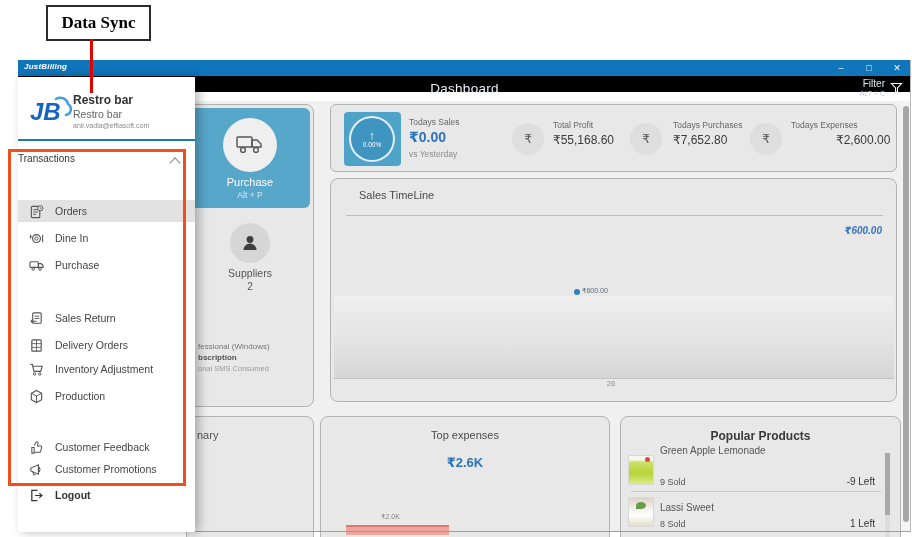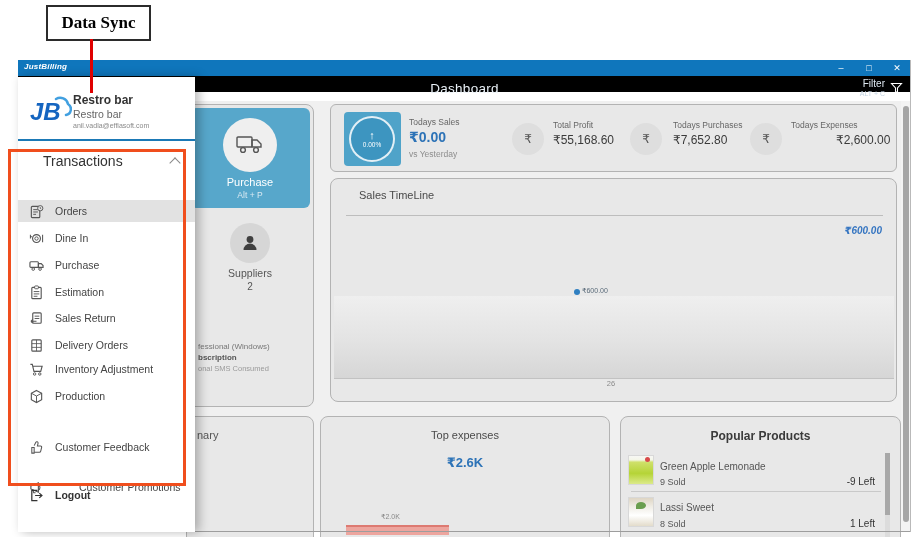--- a/index.html
+++ b/index.html
@@ -115,21 +115,21 @@
   .thumb-lassi .leaf{position:absolute;left:7px;top:4px;width:10px;height:7px;border-radius:50% 50% 50% 0;background:#6a9e4f;}
 
   
   .sidebar{left:18px;top:77px;width:177px;height:455px;background:#ffffff;z-index:50;
     box-shadow:4px 0 10px rgba(0,0,0,.28);}
   .jb-logo{left:8px;top:12px;}
   .biz-name{left:55px;top:16px;font-size:12px;font-weight:bold;color:#333;}
   .biz-sub{left:55px;top:31px;font-size:10.5px;color:#666;}
   .biz-email{left:55px;top:45px;font-size:7px;color:#8a8a8a;}
   .side-divider{left:0;top:62px;width:177px;height:2px;background:#1b79b6;}
-  .section-label{left:25px;top:76px;font-size:14px;color:#333;}
+  .section-label{left:0;top:76px;font-size:10px;color:#333;}
   .chevron-up{right:16px;top:82px;width:7px;height:7px;border-left:1.5px solid #888;border-top:1.5px solid #888;
     transform:rotate(45deg);}
   .menu-row{left:0;width:177px;height:22px;display:flex;align-items:center;cursor:default;}
   .menu-row .mi{margin-left:10px;width:16px;height:16px;flex:0 0 16px;display:flex;align-items:center;justify-content:center;}
   .menu-row .ml{margin-left:11px;font-size:10.5px;color:#444;white-space:nowrap;}
   .menu-row.selected{background:#e2e2e2;}
   .logout-row .ml{font-weight:bold;color:#333;}
 </style>
 </head>
 <body>
@@ -246,21 +246,21 @@
 </div>
 
 <div class="abs card products-tile">
   <div class="abs pp-title">Popular Products</div>
 
   <div class="abs" style="left:7px;top:38px;">
     <div class="thumb-img thumb-lemonade">
         <div class="garnish"></div>
       </div>
   </div>
-  <div class="abs pp-item-name" style="left:39px;top:44px;">Green Apple Lemonade</div>
+  <div class="abs pp-item-name" style="left:39px;top:28px;">Green Apple Lemonade</div>
   <div class="abs pp-sold" style="left:39px;top:60px;">9 Sold</div>
   <div class="abs pp-left" style="right:25px;top:59px;">-9 Left</div>
   <div class="abs pp-divider"></div>
 
   <div class="abs" style="left:7px;top:80px;">
     <div class="thumb-img thumb-lassi">
         <div class="leaf"></div>
       </div>
   </div>
   <div class="abs pp-item-name" style="left:39px;top:85px;">Lassi Sweet</div>
@@ -315,30 +315,20 @@
       <svg width="15" height="15" viewBox="0 0 16 16">
           <rect x="1" y="4" width="9" height="6" rx="1" fill="none" stroke="#555" stroke-width="1.2"></rect>
           <path d="M10 6 h3 l2 2 v2 h-5 z" fill="none" stroke="#555" stroke-width="1.2"></path>
           <circle cx="4.5" cy="11.8" r="1.4" fill="none" stroke="#555" stroke-width="1"></circle>
           <circle cx="11.8" cy="11.8" r="1.4" fill="none" stroke="#555" stroke-width="1"></circle>
         </svg>
     </span>
     <span class="ml">Purchase</span>
   </div>
 
-  <div class="abs menu-row" style="top:204px;">
-    <span class="mi">
-      <svg width="15" height="15" viewBox="0 0 16 16">
-          <rect x="3" y="2.5" width="10" height="12" rx="1" fill="none" stroke="#555" stroke-width="1.2"></rect>
-          <rect x="6" y="1" width="4" height="3" rx=".8" fill="#fff" stroke="#555" stroke-width="1"></rect>
-          <path d="M5 7 h6 M5 9.5 h6 M5 12 h4" stroke="#555" stroke-width="1"></path>
-        </svg>
-    </span>
-    <span class="ml">Estimation</span>
-  </div>
 
   <div class="abs menu-row" style="top:230px;">
     <span class="mi">
       <svg width="15" height="15" viewBox="0 0 16 16">
           <rect x="4" y="2" width="9" height="11" rx="1" fill="none" stroke="#555" stroke-width="1.2"></rect>
           <path d="M6 5.5 h5 M6 8 h5" stroke="#555" stroke-width="1"></path>
           <path d="M2 11 h6 M2 11 l2 -2 M2 11 l2 2" stroke="#555" stroke-width="1.1" fill="none"></path>
         </svg>
     </span>
     <span class="ml">Sales Return</span>
@@ -379,21 +369,21 @@
   <div class="abs menu-row" style="top:359px;">
     <span class="mi">
       <svg width="15" height="15" viewBox="0 0 16 16">
           <path d="M3 8 h2.5 v6 h-2.5 z" fill="none" stroke="#555" stroke-width="1.1"></path>
           <path d="M5.5 13 h5.5 a1.5 1.5 0 0 0 1.5 -1.2 l1 -4 a1.2 1.2 0 0 0 -1.2 -1.5 h-3.3 l.7 -3 a1.3 1.3 0 0 0 -2.4 -.8 l-1.8 3.5" fill="none" stroke="#555" stroke-width="1.1"></path>
         </svg>
     </span>
     <span class="ml">Customer Feedback</span>
   </div>
 
-  <div class="abs menu-row" style="top:399px;gap:24px;">
+  <div class="abs menu-row" style="top:381px;">
     <span class="mi">
       <svg width="15" height="15" viewBox="0 0 16 16">
           <path d="M2 6.5 v3 l8 3.5 v-10 z" fill="none" stroke="#555" stroke-width="1.2"></path>
           <path d="M10 5 a3.5 3.5 0 0 1 0 6 M4 10 l1 3.5 h2" fill="none" stroke="#555" stroke-width="1.1"></path>
         </svg>
     </span>
     <span class="ml">Customer Promotions</span>
   </div>
 
   <div class="abs menu-row logout-row" style="top:407px;">

